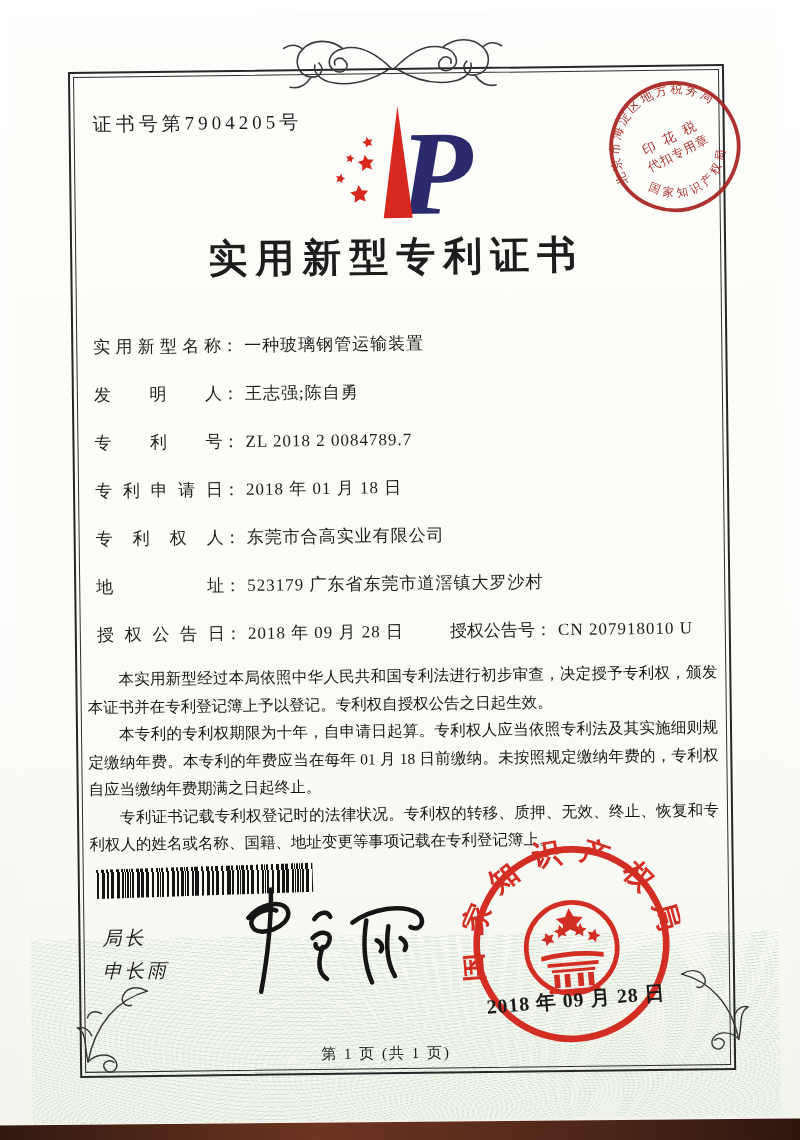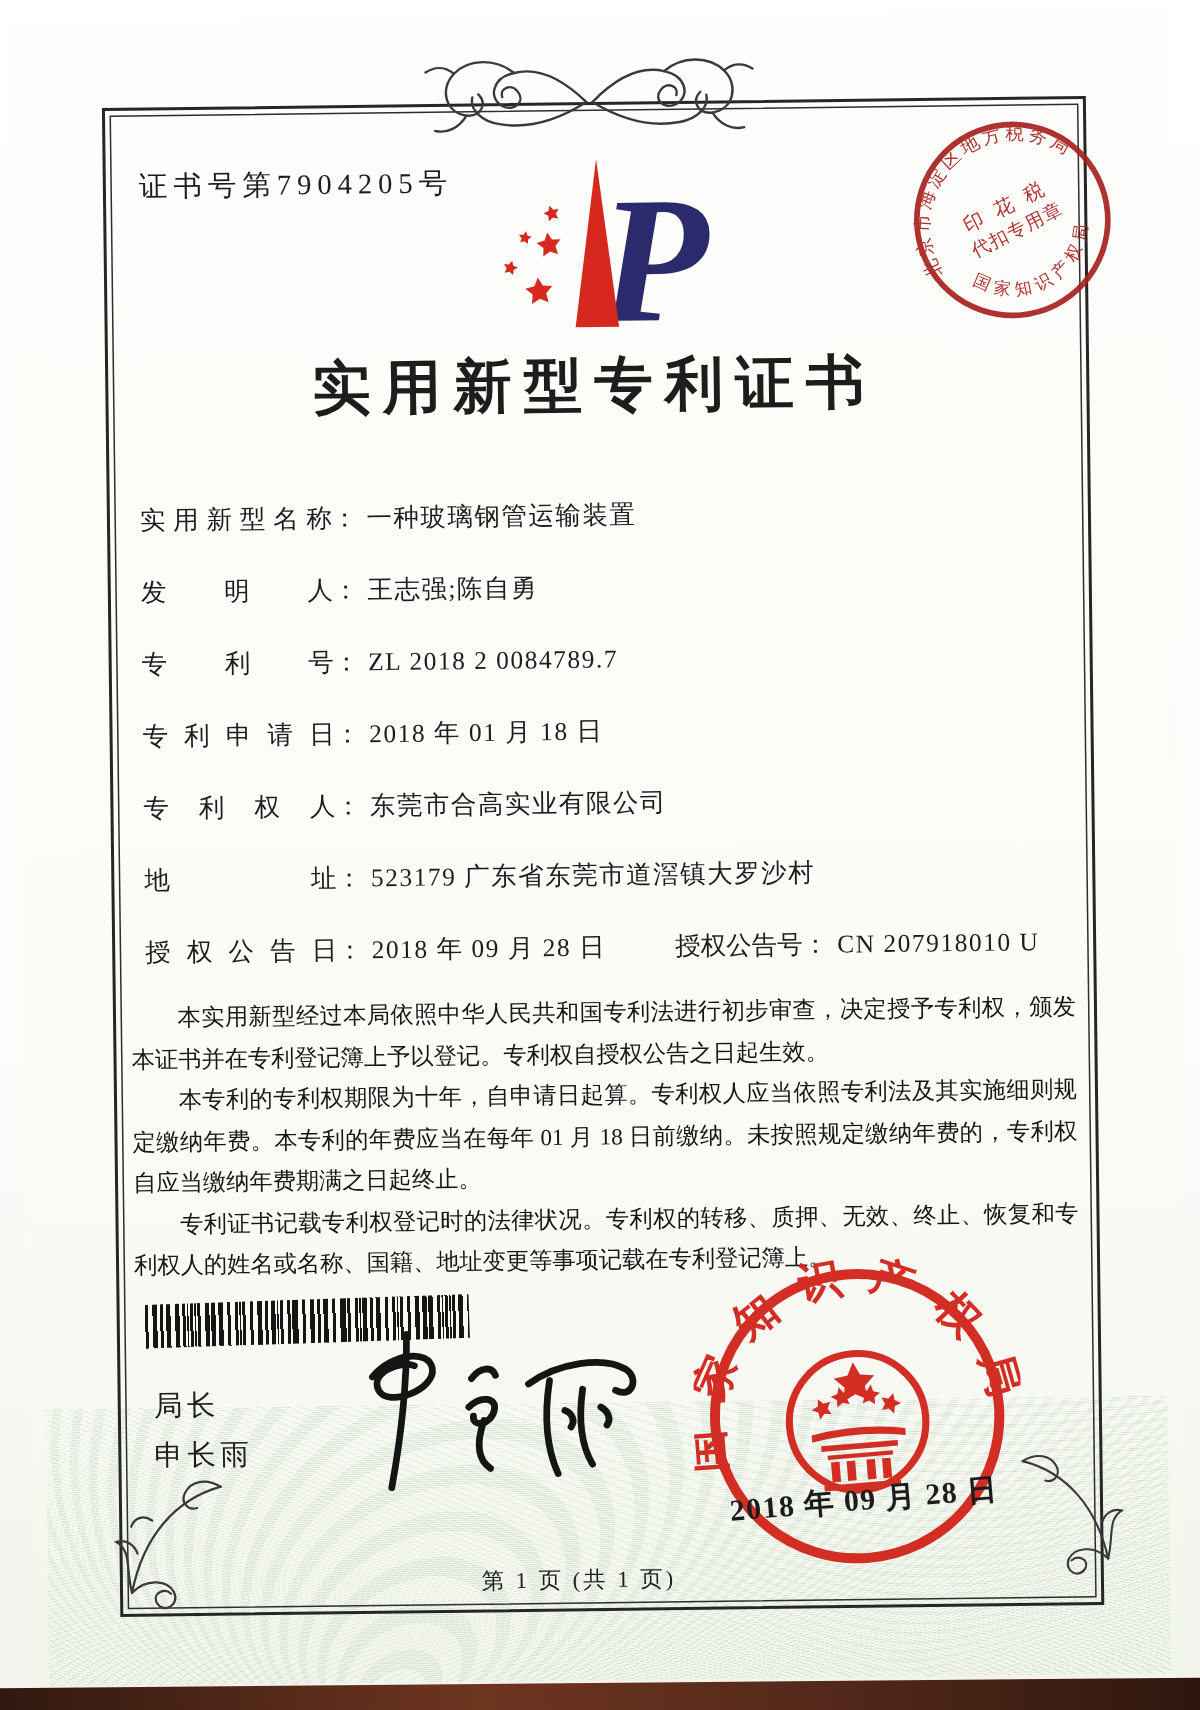--- a/index.html
+++ b/index.html
@@ -37,21 +37,21 @@
   .glabel{display:inline-block;}
   .paras{position:absolute;left:70px;top:650px;width:630px;z-index:2;
     font-size:15.5px;line-height:27.5px;text-align:justify;color:#161616;}
   .paras p{margin:0;text-indent:2em;}
   .barcode{position:absolute;left:77px;top:852px;width:216px;height:29px;z-index:2;
     transform:rotate(-1.2deg);
     background:
       repeating-linear-gradient(90deg,#151515 0 2px,rgba(0,0,0,0) 2px 5px),
       repeating-linear-gradient(90deg,#151515 0 1px,rgba(0,0,0,0) 1px 7px),
       repeating-linear-gradient(90deg,#151515 0 1px,rgba(0,0,0,0) 1px 11px);}
-  .signer{position:absolute;left:82px;top:906px;z-index:2;font-size:19px;line-height:33px;letter-spacing:3px;}
+  .signer{position:absolute;left:82px;top:906px;z-index:2;font-size:19px;line-height:33px;letter-spacing:3px;font-style:italic;}
   .signature{position:absolute;left:190px;top:868px;width:238px;height:118px;z-index:3;}
   .seal-top{position:absolute;left:588px;top:62px;width:152px;height:152px;z-index:3;opacity:.92;}
   .seal-bottom{position:absolute;left:442px;top:828px;width:218px;height:218px;z-index:3;opacity:.95;}
   .footer{position:absolute;left:0;right:40px;top:1032px;text-align:center;font-size:15px;letter-spacing:2px;z-index:2;}
   .orn-top{position:absolute;left:252px;top:22px;width:262px;height:62px;z-index:2;}
   .orn-bl{position:absolute;left:50px;top:968px;width:96px;height:96px;z-index:2;}
   .orn-br{position:absolute;left:642px;top:958px;width:90px;height:90px;z-index:2;transform:scaleX(-1);}
   .seal-arc{font-family:"Liberation Serif","DejaVu Serif",serif;}
 </style>
 </head>

